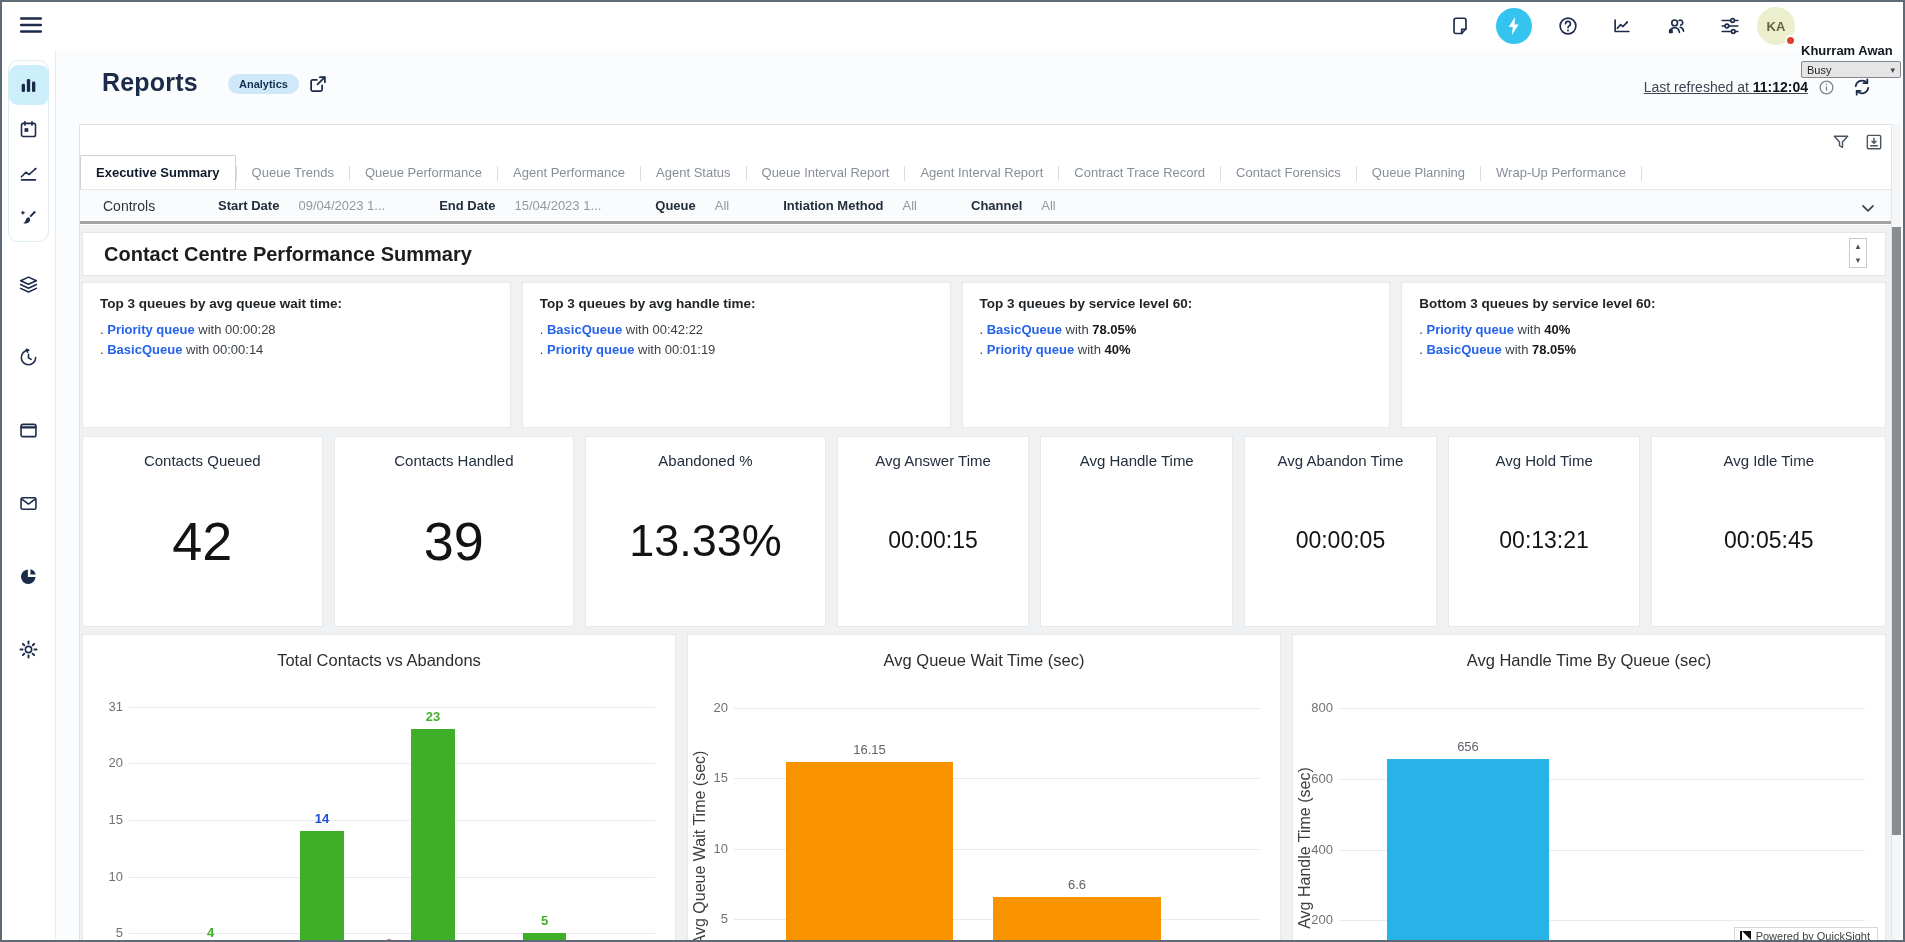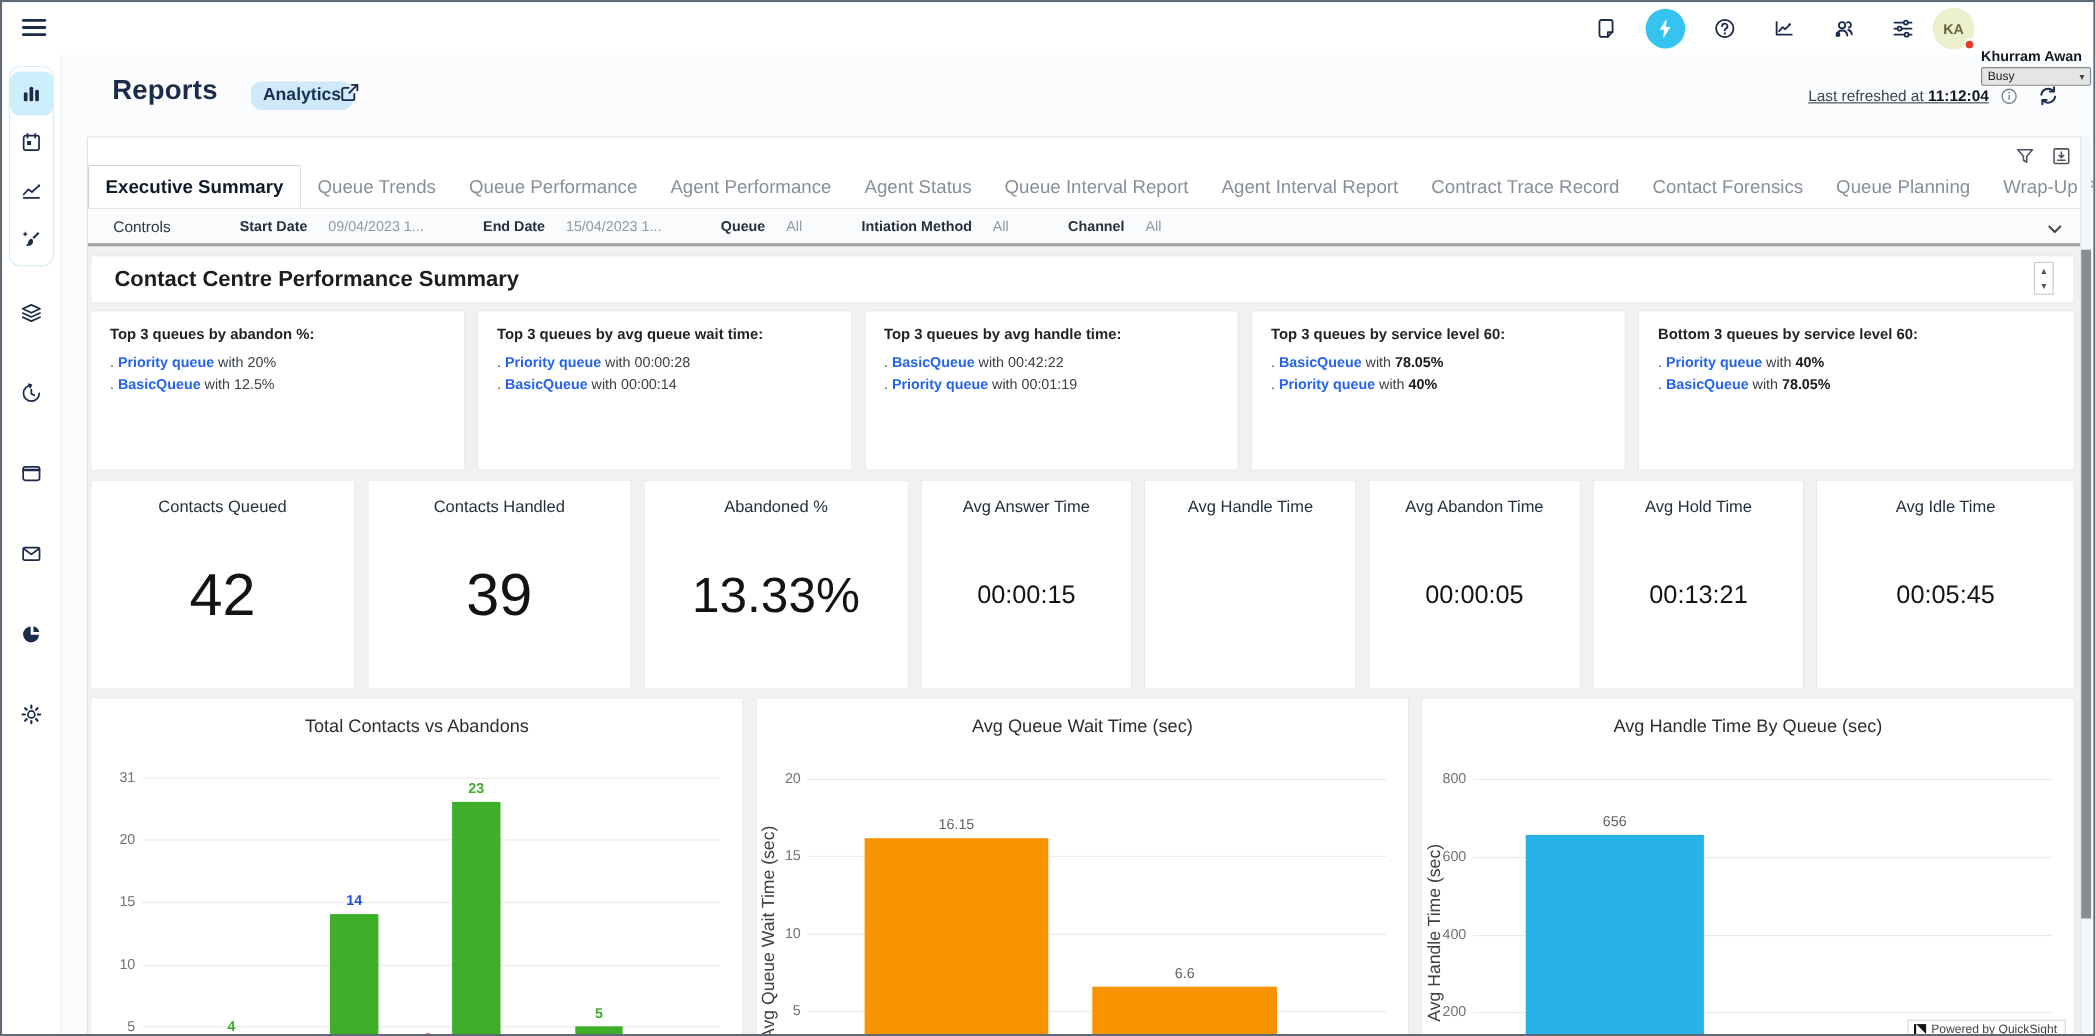--- a/index.html
+++ b/index.html
@@ -26,35 +26,35 @@
   #side-group { margin:10px 6px 0 6px; border:1px solid #ddebf3; border-radius:10px; padding:4px 0; display:flex; flex-direction:column; align-items:center; gap:4px; }
   #side-rest { margin-top:22px; display:flex; flex-direction:column; align-items:center; gap:33px; }
   .side-item { width:40px; height:40px; border-radius:9px; display:flex; align-items:center; justify-content:center; color:#1c2b4a; cursor:pointer; background:transparent; border:none; }
   .side-item.active { background:#cdeffc; }
   .side-item svg { width:21px; height:21px; }
 
   
   #main { position:absolute; left:54px; top:48px; right:0; bottom:0; background:#fbfcfd; }
   #page-header { position:absolute; left:0; top:0; right:0; height:74px; }
   #page-title { position:absolute; left:46px; top:18px; font-size:25px; font-weight:bold; color:#1b2b4a; letter-spacing:0.2px; }
-  #analytics-badge { position:absolute; left:172px; top:24px; background:#cfe9fb; color:#17304f; font-size:16px; font-weight:bold; padding:4px 11px; border-radius:10px; }
+  #analytics-badge { position:absolute; left:172px; top:24px; background:#cfe9fb; color:#17304f; font-size:11px; font-weight:bold; padding:4px 11px; border-radius:10px; }
   #open-external { position:absolute; left:251px; top:23px; width:22px; height:22px; color:#1c2b4a; background:none; border:none; cursor:pointer; }
   #refresh-area { position:absolute; right:30px; top:26px; display:flex; align-items:center; gap:10px; font-size:14px; color:#3c4450;text-decoration:underline; }
   #refresh-text b { color:#10151c; }
   #info-icon { width:17px; height:17px; color:#7a828c; }
   #refresh-btn { width:22px; height:22px; color:#1c2b4a; background:none; border:none; cursor:pointer; margin-left:6px; }
 
   
   #panel { position:absolute; left:23px; top:74px; width:1816px; height:900px; background:#fff; border:1px solid #dde1e4; border-radius:2px; }
   #panel-tools { position:absolute; top:7px; right:10px; display:flex; gap:13px; }
   .panel-tool { width:20px; height:20px; color:#4b545e; background:none; border:none; cursor:pointer; }
 
   
   #tabs { position:absolute; left:0; top:32px; right:60px; height:32px; display:flex; align-items:flex-end; }
-  .tab { font-size:17px; color:#878f98; padding:20px 15px 9px 15px; white-space:nowrap; cursor:pointer; }
+  .tab { font-size:13px; color:#878f98; padding:20px 15px 9px 15px; white-space:nowrap; cursor:pointer; }
   .tab.active { background:#fff; color:#0f1b2d; font-weight:bold; border:1px solid #ccd2d6; border-bottom:none; border-radius:2px 2px 0 0; padding-top:9px; }
   .tab-sep { width:1px; height:15px; background:#d9dde0; margin-bottom:8px; }
 
   
   #controls { position:absolute; left:0; top:64px; right:0; height:35px; background:#fafbfc; border-top:1px solid #e4e7e9; border-bottom:3px solid #a3a3a3; display:flex; align-items:center; }
   #controls-label { font-size:14px; color:#2f353c; margin-left:23px; width:115px; }
   .ctrl-field { display:flex; align-items:center; gap:19px; margin-right:54px; cursor:pointer; }
   .ctrl-label { font-size:13px; font-weight:bold; color:#232f3e; white-space:nowrap; }
   .ctrl-value { font-size:13px; color:#9199a1; white-space:nowrap; }
   #controls-collapse { position:absolute; right:16px; top:8px; width:20px; height:20px; color:#3c4043; background:none; border:none; cursor:pointer; }
@@ -407,25 +407,20 @@
       <div id="sheet">
         <div id="sheet-title-card">
           <div id="sheet-title">Contact Centre Performance Summary</div>
         </div>
         <div id="sheet-scroll">
           <button class="sheet-scroll-btn">▲</button>
           <button class="sheet-scroll-btn">▼</button>
         </div>
 
         <div id="insight-row">
-            <div class="insight-card">
-              <div class="insight-title">Top 3 queues by abandon %:</div>
-              <div class="insight-line">. <a>Priority queue</a> with <span class="insight-val">20%</span></div>
-              <div class="insight-line">. <a>BasicQueue</a> with <span class="insight-val">12.5%</span></div>
-            </div>
             <div class="insight-card">
               <div class="insight-title">Top 3 queues by avg queue wait time:</div>
               <div class="insight-line">. <a>Priority queue</a> with <span class="insight-val">00:00:28</span></div>
               <div class="insight-line">. <a>BasicQueue</a> with <span class="insight-val">00:00:14</span></div>
             </div>
             <div class="insight-card">
               <div class="insight-title">Top 3 queues by avg handle time:</div>
               <div class="insight-line">. <a>BasicQueue</a> with <span class="insight-val">00:42:22</span></div>
               <div class="insight-line">. <a>Priority queue</a> with <span class="insight-val">00:01:19</span></div>
             </div>

